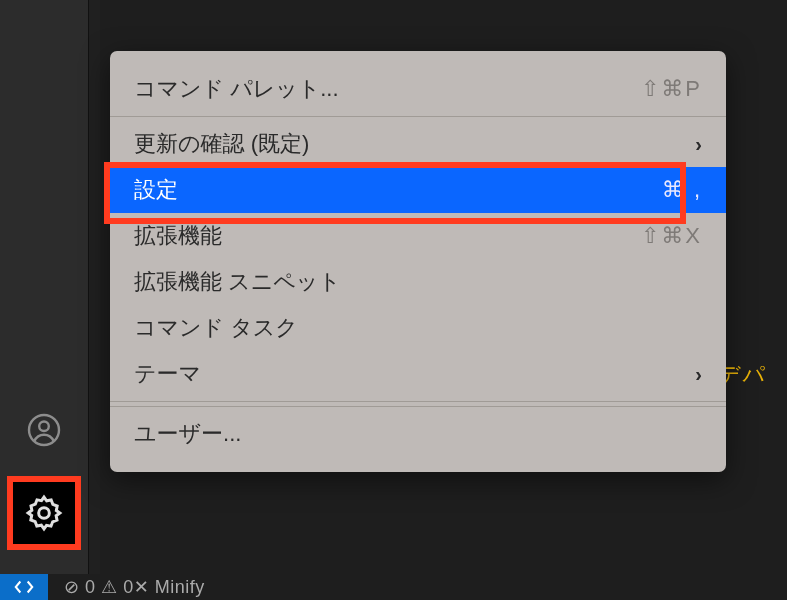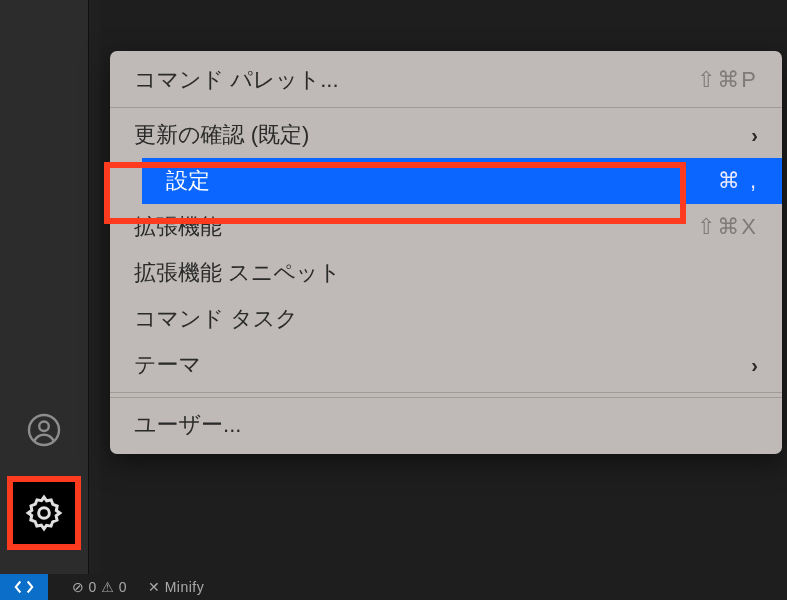--- a/index.html
+++ b/index.html
@@ -59,24 +59,24 @@
       width: 48px;
       background: #0b6ec9;
       display: flex;
       align-items: center;
       justify-content: center;
       color: #fff;
     }
     .status-items {
       display: flex;
       align-items: center;
-      gap: 21px;
-      padding-left: 24px;
+      gap: 0;
+      padding-left: 16px;
       color: #aaa;
-      font-size: 14px;
+      font-size: 18px;
       letter-spacing: 0.5px;
     }
     .right-panel-text {
       position: absolute;
       right: 20px;
       top: 360px;
       color: #eab308;
       font-size: 22px;
       letter-spacing: 2px;
     }
@@ -102,41 +102,40 @@
       top: 162px;
       width: 582px;
       height: 62px;
       border: 6px solid #ff3b1f;
       z-index: 5;
     }
     .context-menu {
       position: absolute;
       left: 110px;
       top: 51px;
-      width: 672px;
+      width: 616px;
       background: #bfbab7;
       border-radius: 7px;
       box-shadow: 0 8px 28px rgba(0,0,0,0.5);
-      padding: 6px 0;
+      padding: 15px 0;
       z-index: 3;
     }
     .menu-item {
       display: flex;
       align-items: center;
       justify-content: space-between;
       padding: 8px 24px;
       font-size: 22px;
       color: #2a2a2a;
       min-height: 44px;
       cursor: default;
     }
     .menu-item.highlighted {
       background: #0a66ff;
       color: #fff;
-      margin-left: 32px;
     }
     .menu-sep {
       height: 1px;
       background: #a09b96;
       margin: 4px 0;
     }
     .shortcut {
       color: #7e7a77;
       font-size: 22px;
       letter-spacing: 2px;

